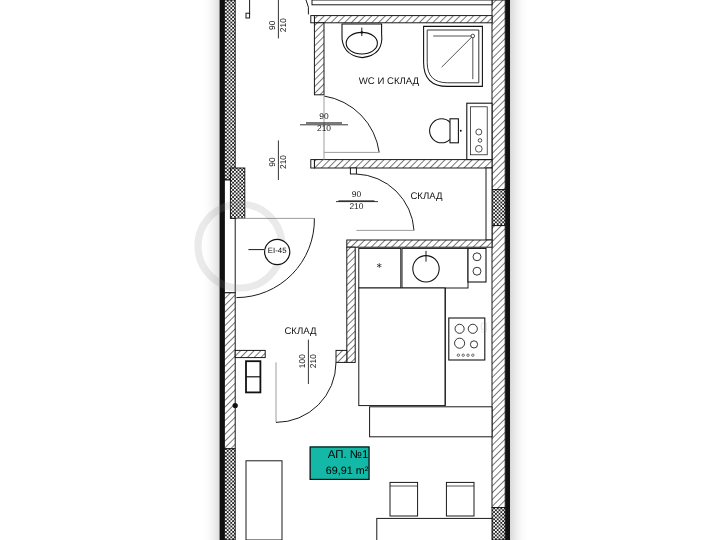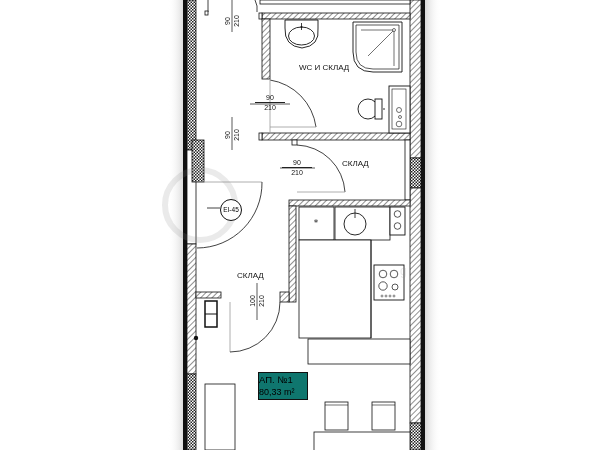--- a/index.html
+++ b/index.html
@@ -3,21 +3,21 @@
 <meta charset="utf-8">
 <style>
   html, body { margin:0; padding:0; background:#ffffff; }
   body { width:600px; height:450px; overflow:hidden; position:relative; font-family:"Liberation Sans", sans-serif; }
   #plan { position:absolute; left:0; top:0; width:600px; height:450px; }
   .lbl { position:absolute; font-family:"Liberation Sans", sans-serif; color:#111; white-space:nowrap; }
   .room { font-size:8px; }
   .dim { font-size:7px; text-align:center; line-height:9px; }
   .dim .bar { display:block; border-top:1px solid #222; }
   .vdim { transform: rotate(-90deg); transform-origin:center center; }
-  .aptbox { position:absolute; left:258px; top:372px; width:50px; height:28px; border:1.5px solid #111; background:#0f766e; font-size:9px; text-align:left; line-height:12px; padding-top:1px; box-sizing:border-box; }
+  .aptbox { position:absolute; left:258px; top:372px; width:50px; height:28px; border:1.5px solid #111; background:#14b8a6; font-size:9px; text-align:right; line-height:12px; padding-top:1px; box-sizing:border-box; }
   .aptbox .n { font-size:9.5px; }
   .fire { position:absolute; left:220px; top:199px; width:20px; height:20px; border:1px solid #111; border-radius:50%; font-size:6.5px; text-align:center; line-height:20px; background:#fff; }
 </style>
 </head>
 <body>
 
 <svg id="plan" viewBox="0 0 600 450" xmlns="http://www.w3.org/2000/svg">
   <defs>
     <pattern id="hatch" patternUnits="userSpaceOnUse" width="4" height="4" patternTransform="rotate(45)">
       <rect width="4" height="4" fill="#fff"></rect>
@@ -200,21 +200,21 @@
 </svg>
 
 <div class="lbl room" style="left:299px;top:63px;">WC И СКЛАД</div>
 <div class="lbl room" style="left:342px;top:159px;">СКЛАД</div>
 <div class="lbl room" style="left:237px;top:271px;">СКЛАД</div>
 
 <div class="fire">EI-45</div>
 
 <div class="aptbox">
   <div class="n">АП. №1</div>
-  <div>80,33 m²</div>
+  <div>69,91 m²</div>
 </div>
 
 <div class="lbl dim vdim" style="left:217px;top:12px;width:30px;">
   <span>90</span><br>
   <span>210</span>
 </div>
 <div class="lbl dim" style="left:255px;top:93px;width:30px;">
   <span>90</span>
   <span class="bar"></span>
   <span>210</span>

